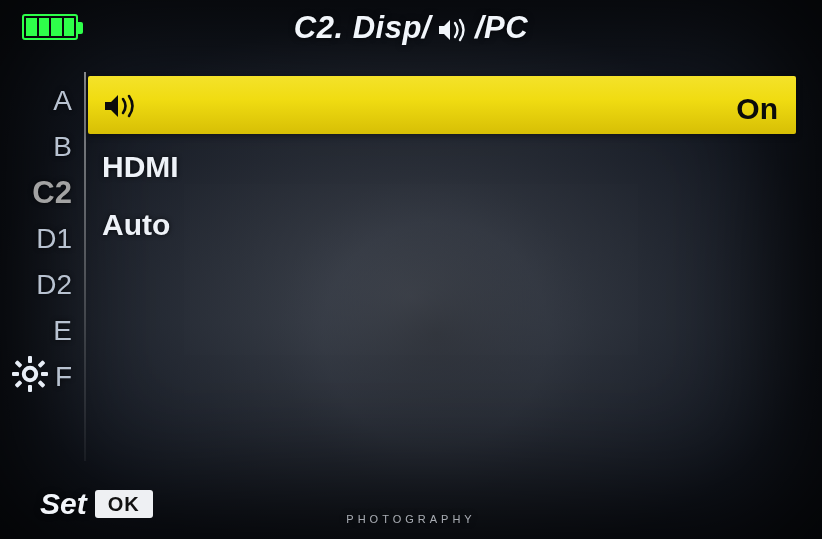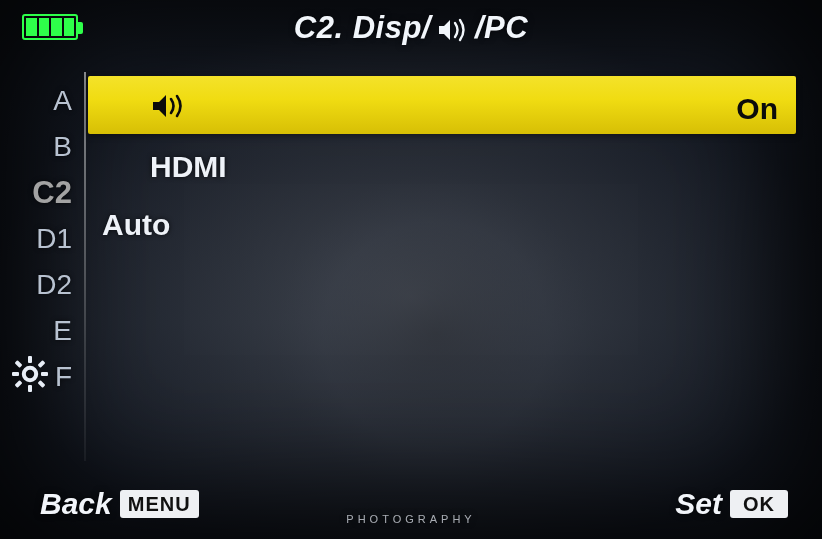--- a/index.html
+++ b/index.html
@@ -136,21 +136,21 @@
     text-shadow: 0 0 5px rgba(0,0,0,0.7);
     cursor: pointer;
   }
   .row.selected {
     background: linear-gradient(180deg, #f4e22a 0%, #f0dc12 40%, #d7bf05 100%);
     color: #0b0b0b;
     text-shadow: none;
     border-radius: 2px;
     box-shadow: 0 2px 6px rgba(0,0,0,0.4);
   }
-  .row .label { display: flex; align-items: center; gap: 6px; margin-left: 48px; }
+  .row .label { display: flex; align-items: center; gap: 6px; }
   .row .value { font-weight: 700; }
 
   
   .footer {
     position: absolute;
     left: 40px; right: 34px; bottom: 18px;
     display: flex;
     justify-content: space-between;
     align-items: center;
     font-size: 30px;
@@ -276,24 +276,20 @@
   </div>
 
   <div class="row">
     <span class="value">Auto</span>
   </div>
 
 </div>
 
 <div class="footer">
   <div class="grp">
-    <span class="txt">Back</span>
-    <span class="keycap">MENU</span>
-  </div>
-  <div class="grp">
     <span class="txt">Set</span>
     <span class="keycap">OK</span>
   </div>
 </div>
 
 <div class="watermark">
   <span class="sub">PHOTOGRAPHY</span>
 </div>
 
 </body></html>

